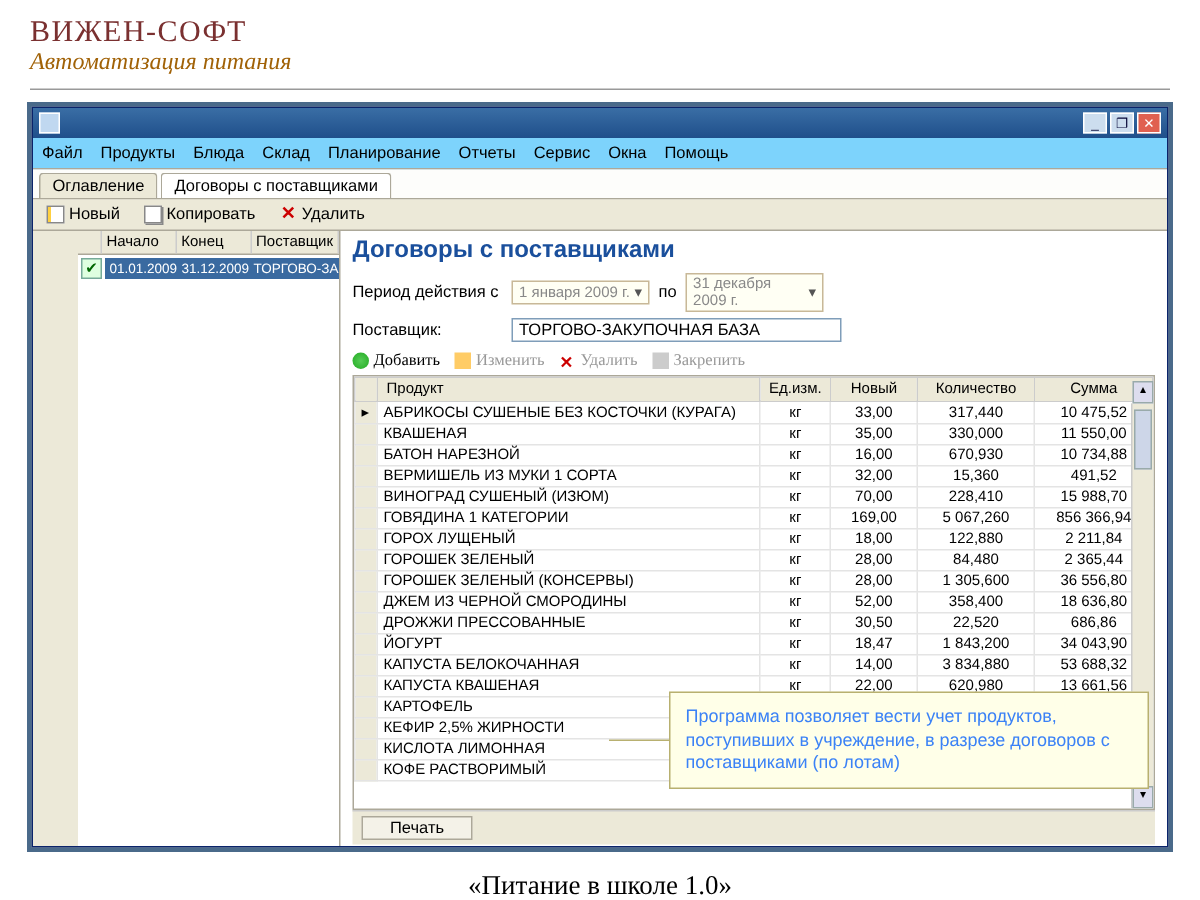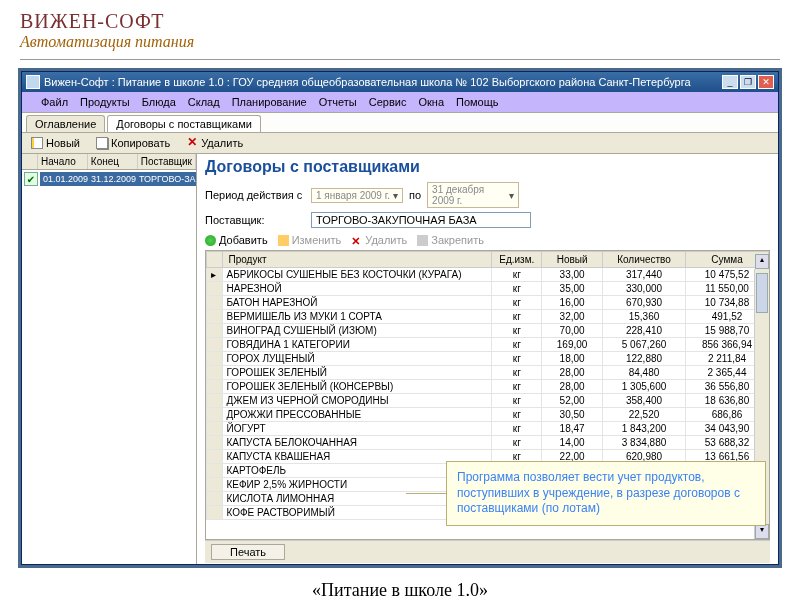--- a/index.html
+++ b/index.html
@@ -12,56 +12,56 @@
 
   .shot-frame { margin: 0 18px; border: 2px solid #4a6a8a; background:#4a6a8a; padding:1px; }
 
   .win { background:#ece9d8; border:1px solid #0a246a; position: relative; }
   .titlebar { background: linear-gradient(#3a6ea5,#1f4f8b); color:#fff; display:flex; align-items:center; padding:2px 4px; height:20px; font-size:11px; }
   .titlebar .tb-icon { width:14px; height:14px; background:#c0d8f0; margin-right:4px; border:1px solid #fff; }
   .titlebar .tb-btns { margin-left:auto; display:flex; gap:2px; }
   .tb-btn { width:16px; height:14px; background:#cde; border:1px solid #fff; font-size:9px; display:flex; align-items:center; justify-content:center; color:#003; }
   .tb-btn.close { background:#e06050; color:#fff; }
 
-  .menubar { background:#c4b5fd; border-bottom:1px solid #aca899; display:flex; padding:2px 13px; font-size:11px; }
+  .menubar { background:#7dd3fc; border-bottom:1px solid #aca899; display:flex; padding:2px 0; font-size:11px; }
   .menubar span { padding:2px 6px; }
 
   .tabbar { background:#fdfdfb; border-bottom:1px solid #aca899; display:flex; align-items:flex-end; padding:2px 4px 0; font-size:11px; }
   .tabbar .tab { border:1px solid #aca899; border-bottom:none; background:#ece9d8; padding:2px 8px; margin-right:2px; border-radius:3px 3px 0 0; }
   .tabbar .tab.active { background:#fff; }
 
   .toolbar { background:#ece9d8; border-bottom:1px solid #aca899; display:flex; align-items:center; padding:2px 4px; gap:6px; font-size:11px; }
   .toolbar .tbtn { display:flex; align-items:center; gap:3px; padding:1px 4px; border:1px solid transparent; }
   .tbtn .ic { width:12px; height:12px; }
   .ic-new { background:#fff; border:1px solid #888; box-shadow: inset 2px 0 0 #ffd040; }
   .ic-copy { background:#fff; border:1px solid #888; box-shadow:1px 1px 0 #888; }
   .ic-del { color:#c00; font-weight:bold; font-size:12px; text-align:center; line-height:10px; }
   .disabled { color:#999; }
 
-  .workarea { display:flex; height:410px; background:#fff;}
+  .workarea { display:flex; height:410px; background:#fff;margin-left:30px;}
 
   .leftpane { width:175px; border-right:1px solid #aca899; display:flex; flex-direction:column; background:#fff;}
   .lp-head { display:flex; font-size:10px; background:#ece9d8; border-bottom:1px solid #aca899; }
   .lp-head div { padding:2px 3px; border-right:1px solid #ccc; }
   .lp-row { display:flex; font-size:10px; align-items:center; }
   .lp-row .ck { width:14px; height:14px; border:1px solid #7a9; background:#dfffe0; margin:2px; display:flex; align-items:center; justify-content:center; color:#060; font-size:10px; }
   .lp-row .cell { background:#3a6aa0; color:#fff; padding:2px 3px; margin:1px 0; font-size:9px; }
   .lp-row .cell.start{width:48px;} .lp-row .cell.end{width:48px;} .lp-row .cell.sup{flex:1; white-space:nowrap; overflow:hidden;}
 
   .rightpane { flex:1; overflow:hidden; position:relative; }
   .rp-inner { padding:4px 8px 8px; }
   .rp-title { color:#1a4f9c; font-size:16px; font-weight:bold; margin-bottom:6px; }
   .field-row { display:flex; align-items:center; gap:6px; font-size:11px; margin-bottom:4px; }
   .field-row label { width:100px; }
   .datebox { border:1px solid #c8b898; background:#fffff4; padding:1px 4px; font-size:10px; color:#888; width:92px; display:flex; justify-content:space-between; align-items:center;}
   .datebox .dd{color:#555;}
   .supplier-input { border:1px solid #7f9db9; background:#fff; padding:1px 4px; width:220px; font-size:11px; }
 
   .grid-toolbar { display:flex; gap:10px; padding:2px 0 4px; font-size:11px; }
-  .grid-toolbar .gtb { display:flex; align-items:center; gap:3px; color:#888;}
+  .grid-toolbar .gtb { display:flex; align-items:center; gap:3px; color:#888;font-family:Liberation Serif, serif;}
   .grid-toolbar .gtb.active { color:#000;}
   .gtb .gi { width:11px; height:11px; }
   .gi-add{ background:radial-gradient(circle,#5c5,#2a2); border-radius:50%; position:relative;} 
   .gi-edit{ background:#fc6; } 
   .gi-x{ color:#c00; font-weight:bold;} 
   .gi-lock{ background:#ccc;}
 
   .grid-wrap { border:1px solid #aca899; height:290px; overflow:hidden; position:relative;}
   table.grid { width:100%; border-collapse:collapse; font-size:10px; }
   .grid th { background:#ece9d8; border:1px solid #ccc; padding:2px 4px; font-weight:normal; text-align:center; position:sticky; top:0;}
@@ -91,21 +91,20 @@
   <div class="brand-title">ВИЖЕН-СОФТ</div>
   <div class="brand-sub">Автоматизация питания</div>
 </div>
 <div class="brand-rule"></div>
 
 <div class="shot-frame">
 <div class="win">
 
   <div class="titlebar">
     <div class="tb-icon"></div>
-    <span>Вижен-Софт : Питание в школе 1.0 : ГОУ средняя общеобразовательная школа № 102 Выборгского района Санкт-Петербурга</span>
     <div class="tb-btns">
       <div class="tb-btn">_</div>
       <div class="tb-btn">❐</div>
       <div class="tb-btn close">✕</div>
     </div>
   </div>
 
   <div class="menubar">
     <span>Файл</span>
     <span>Продукты</span>
@@ -209,21 +208,21 @@
                     <tr>
                       <td class="rowmark">▸</td>
                       <td>АБРИКОСЫ СУШЕНЫЕ БЕЗ КОСТОЧКИ (КУРАГА)</td>
                       <td class="unit">кг</td>
                       <td class="num">33,00</td>
                       <td class="num">317,440</td>
                       <td class="num">10 475,52</td>
                     </tr>
                     <tr>
                       <td class="rowmark"></td>
-                      <td>НАРЕЗНОЙ</td>
+                      <td>КВАШЕНАЯ</td>
                       <td class="unit">кг</td>
                       <td class="num">35,00</td>
                       <td class="num">330,000</td>
                       <td class="num">11 550,00</td>
                     </tr>
                     <tr>
                       <td class="rowmark"></td>
                       <td>БАТОН НАРЕЗНОЙ</td>
                       <td class="unit">кг</td>
                       <td class="num">16,00</td>

